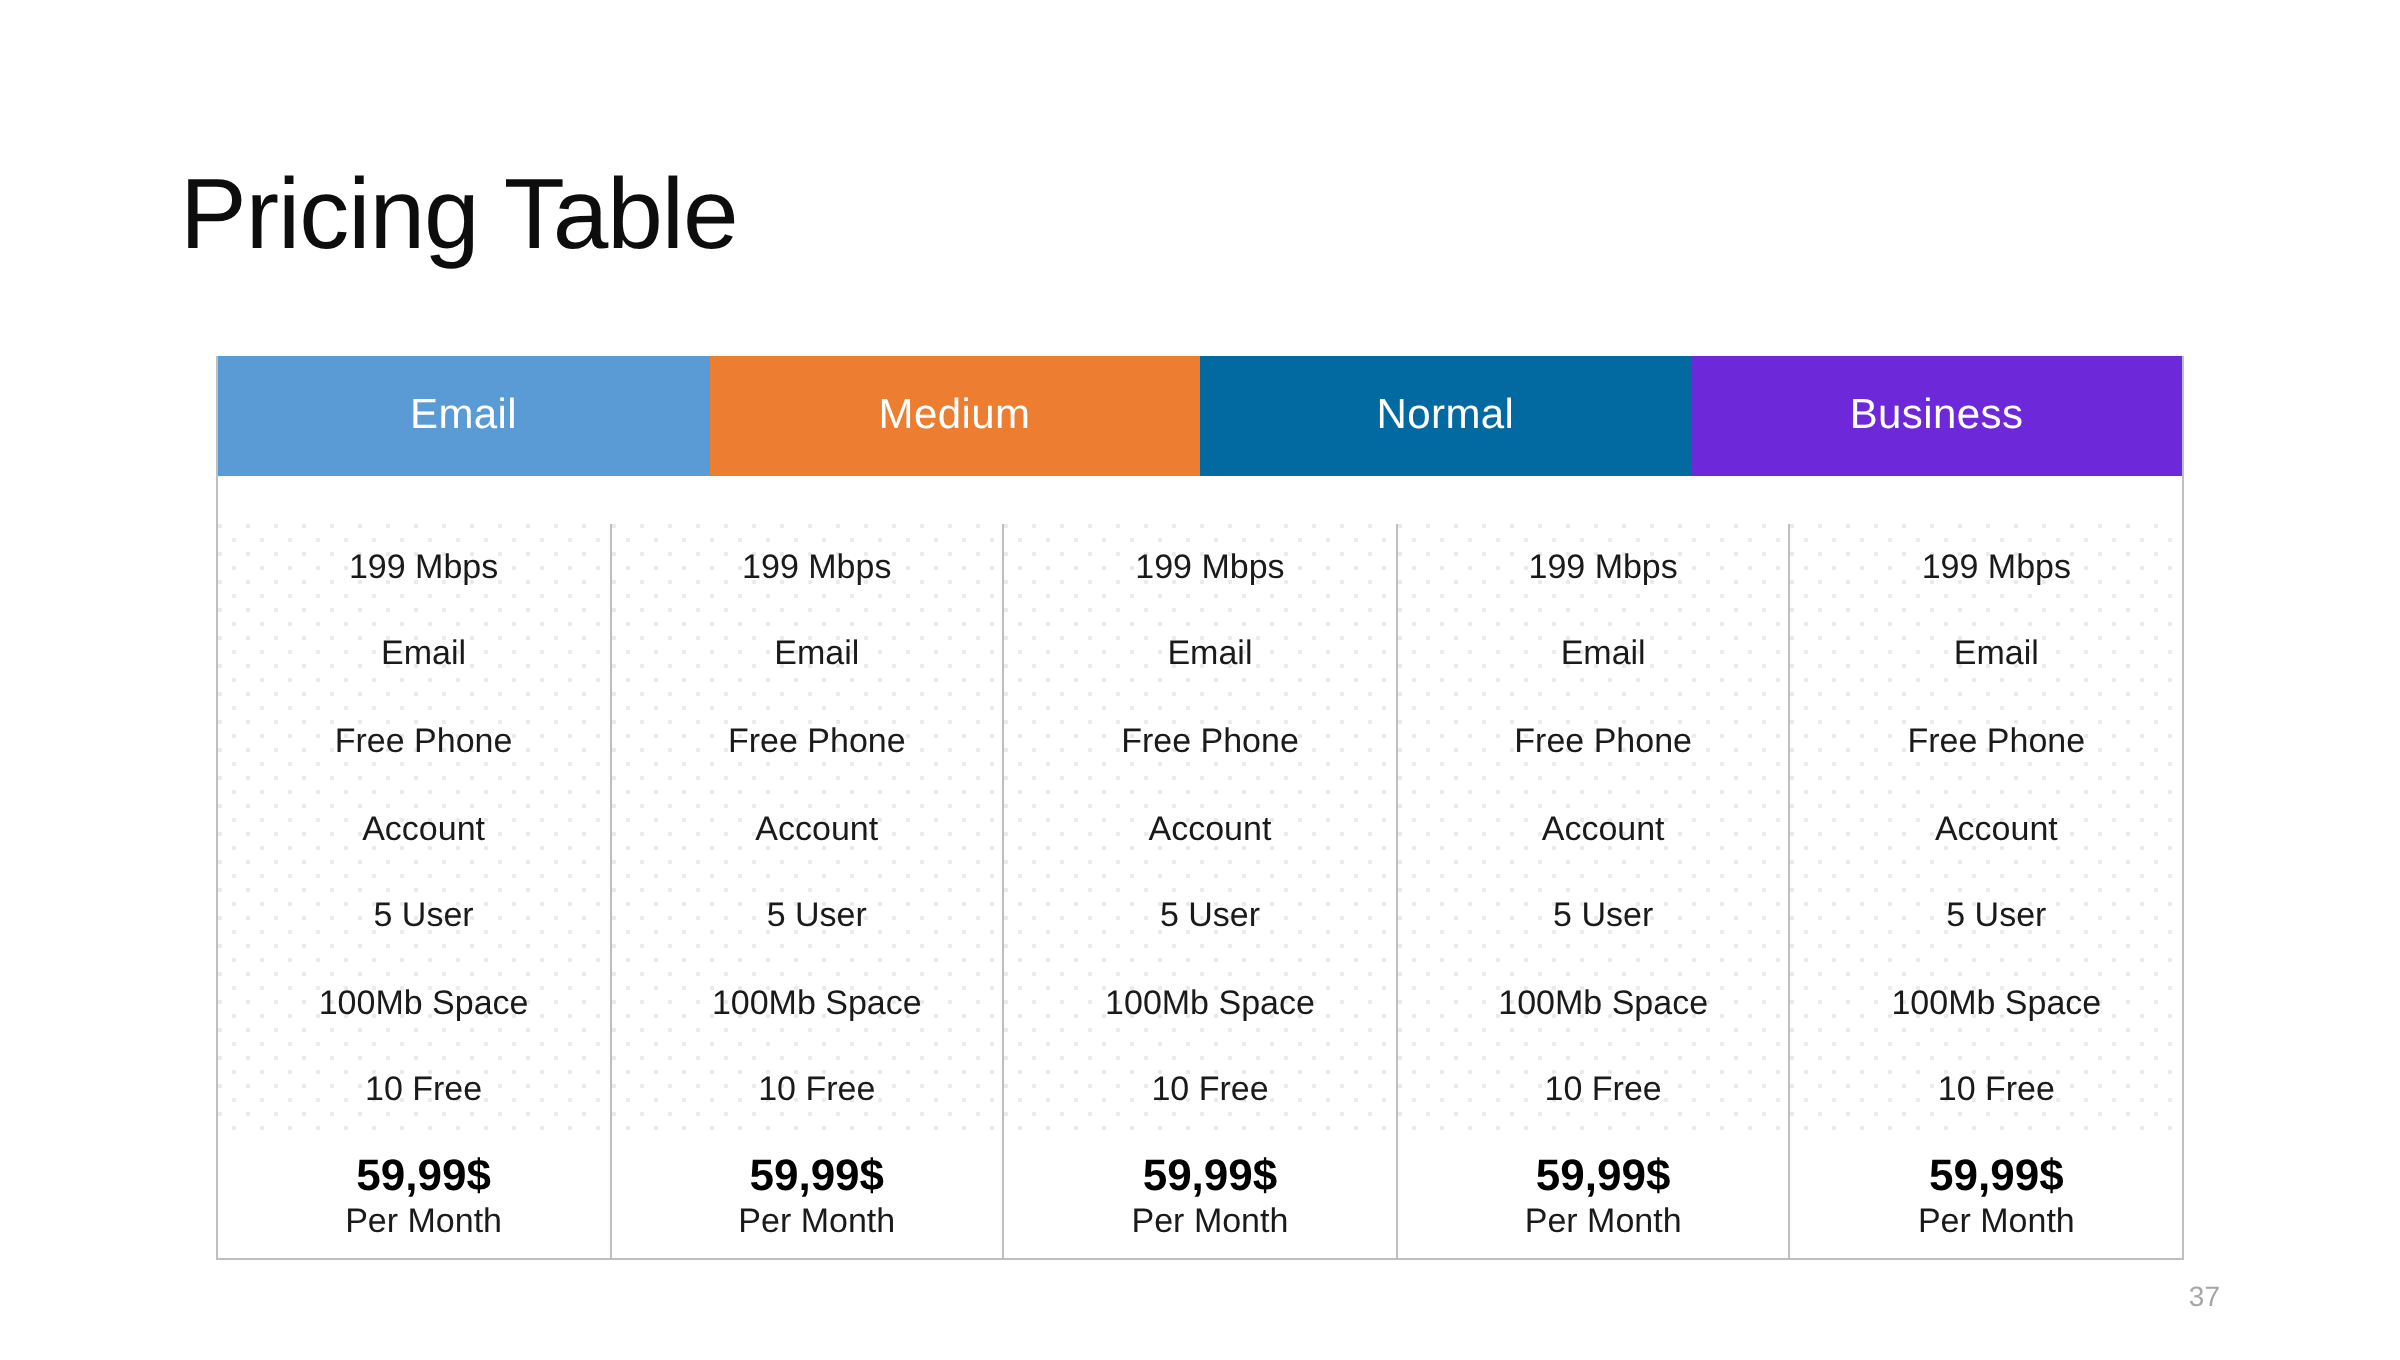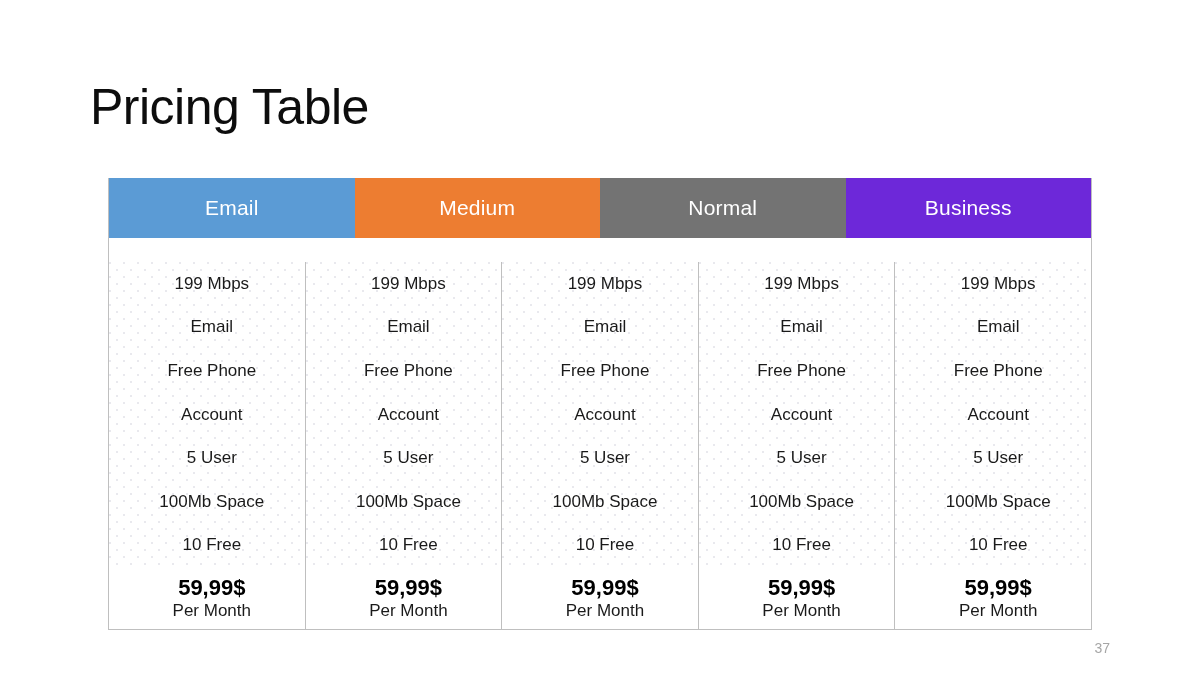--- a/index.html
+++ b/index.html
@@ -150,21 +150,21 @@
 
 <div class="pricing-table">
 
   <div class="table-header">
     <div class="header-cell" style="background-color: rgb(91, 155, 213);">
       <span>Email</span>
     </div>
     <div class="header-cell" style="background-color: rgb(237, 125, 49);">
       <span>Medium</span>
     </div>
-    <div class="header-cell" style="background-color: #737373;">
+    <div class="header-cell" style="background-color: #0369a1;">
       <span>Normal</span>
     </div>
     <div class="header-cell" style="background-color: #6d28d9;">
       <span>Business</span>
     </div>
   </div>
 
   <div class="table-body">
 
     <div class="body-col">

